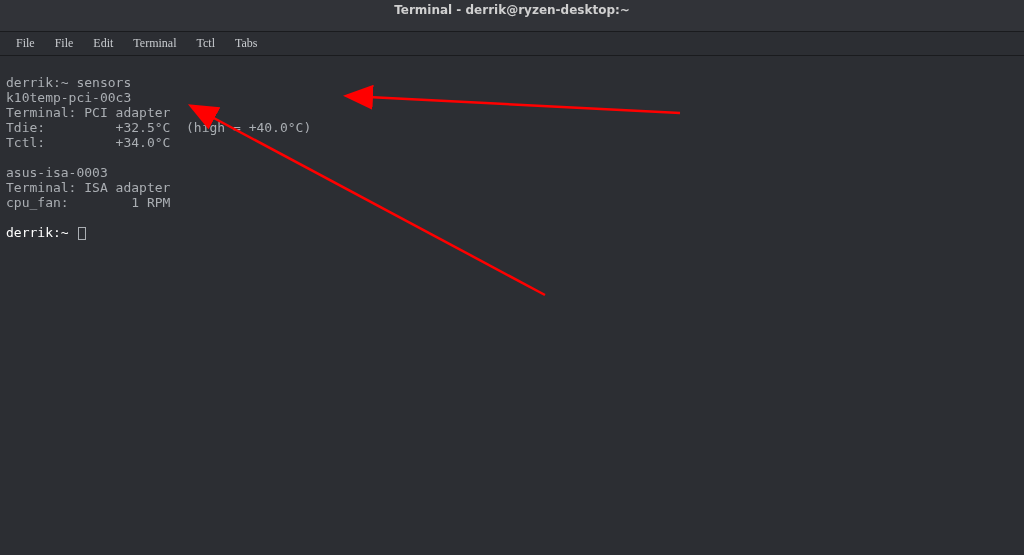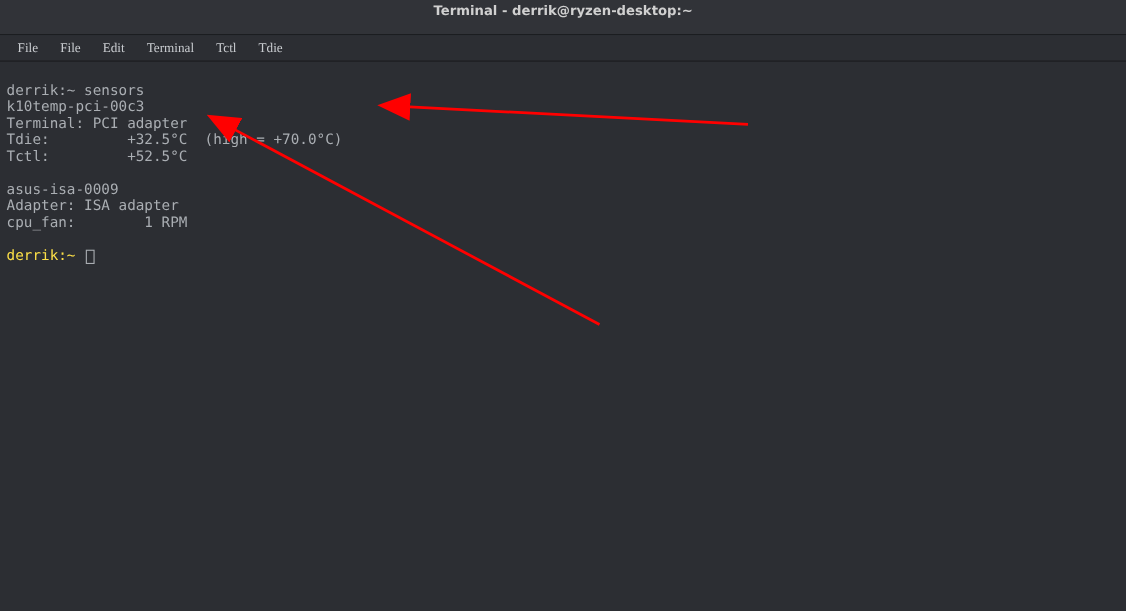--- a/index.html
+++ b/index.html
@@ -43,21 +43,21 @@
       padding: 3px 10px;
       cursor: pointer;
     }
     .terminal-area {
       padding: 4px 6px;
       line-height: 15px;
       white-space: pre;
       color: #aaaeb3;
     }
     .prompt-text {
-      color: #fde047;
+      color: #ffffff;
     }
     .cursor-box {
       display: inline-block;
       width: 8px;
       height: 13px;
       border: 1px solid #aaaeb3;
       vertical-align: text-bottom;
       margin-left: 2px;
     }
     .annotation-layer {
@@ -75,32 +75,32 @@
 <div class="titlebar">
   <span>Terminal - derrik@ryzen-desktop:~</span>
 </div>
 
 <div class="menubar">
   <div class="menu-item">File</div>
   <div class="menu-item">File</div>
   <div class="menu-item">Edit</div>
   <div class="menu-item">Terminal</div>
   <div class="menu-item">Tctl</div>
-  <div class="menu-item">Tdie</div>
+  <div class="menu-item">Tabs</div>
 </div>
 
 <div class="terminal-area">
 <span>derrik:~ sensors</span>
 <span>k10temp-pci-00c3</span>
 <span>Terminal: PCI adapter</span>
-<span>Tdie:         +32.5°C  (high = +70.0°C)</span>
-<span>Tctl:         +52.5°C</span>
+<span>Tdie:         +32.5°C  (high = +40.0°C)</span>
+<span>Tctl:         +34.0°C</span>
 <span></span>
-<span>asus-isa-0009</span>
-<span>Adapter: ISA adapter</span>
+<span>asus-isa-0003</span>
+<span>Terminal: ISA adapter</span>
 <span>cpu_fan:        1 RPM</span>
 <span></span>
 <span class="prompt-text">derrik:~ </span><span class="cursor-box"></span>
 </div>
 
 <svg class="annotation-layer" width="1024" height="555">
   <defs>
     <marker id="arrowhead" markerWidth="12" markerHeight="10" refX="2" refY="5" orient="auto">
       <polygon points="0 0, 12 5, 0 10" fill="#ff0000"></polygon>
     </marker>

